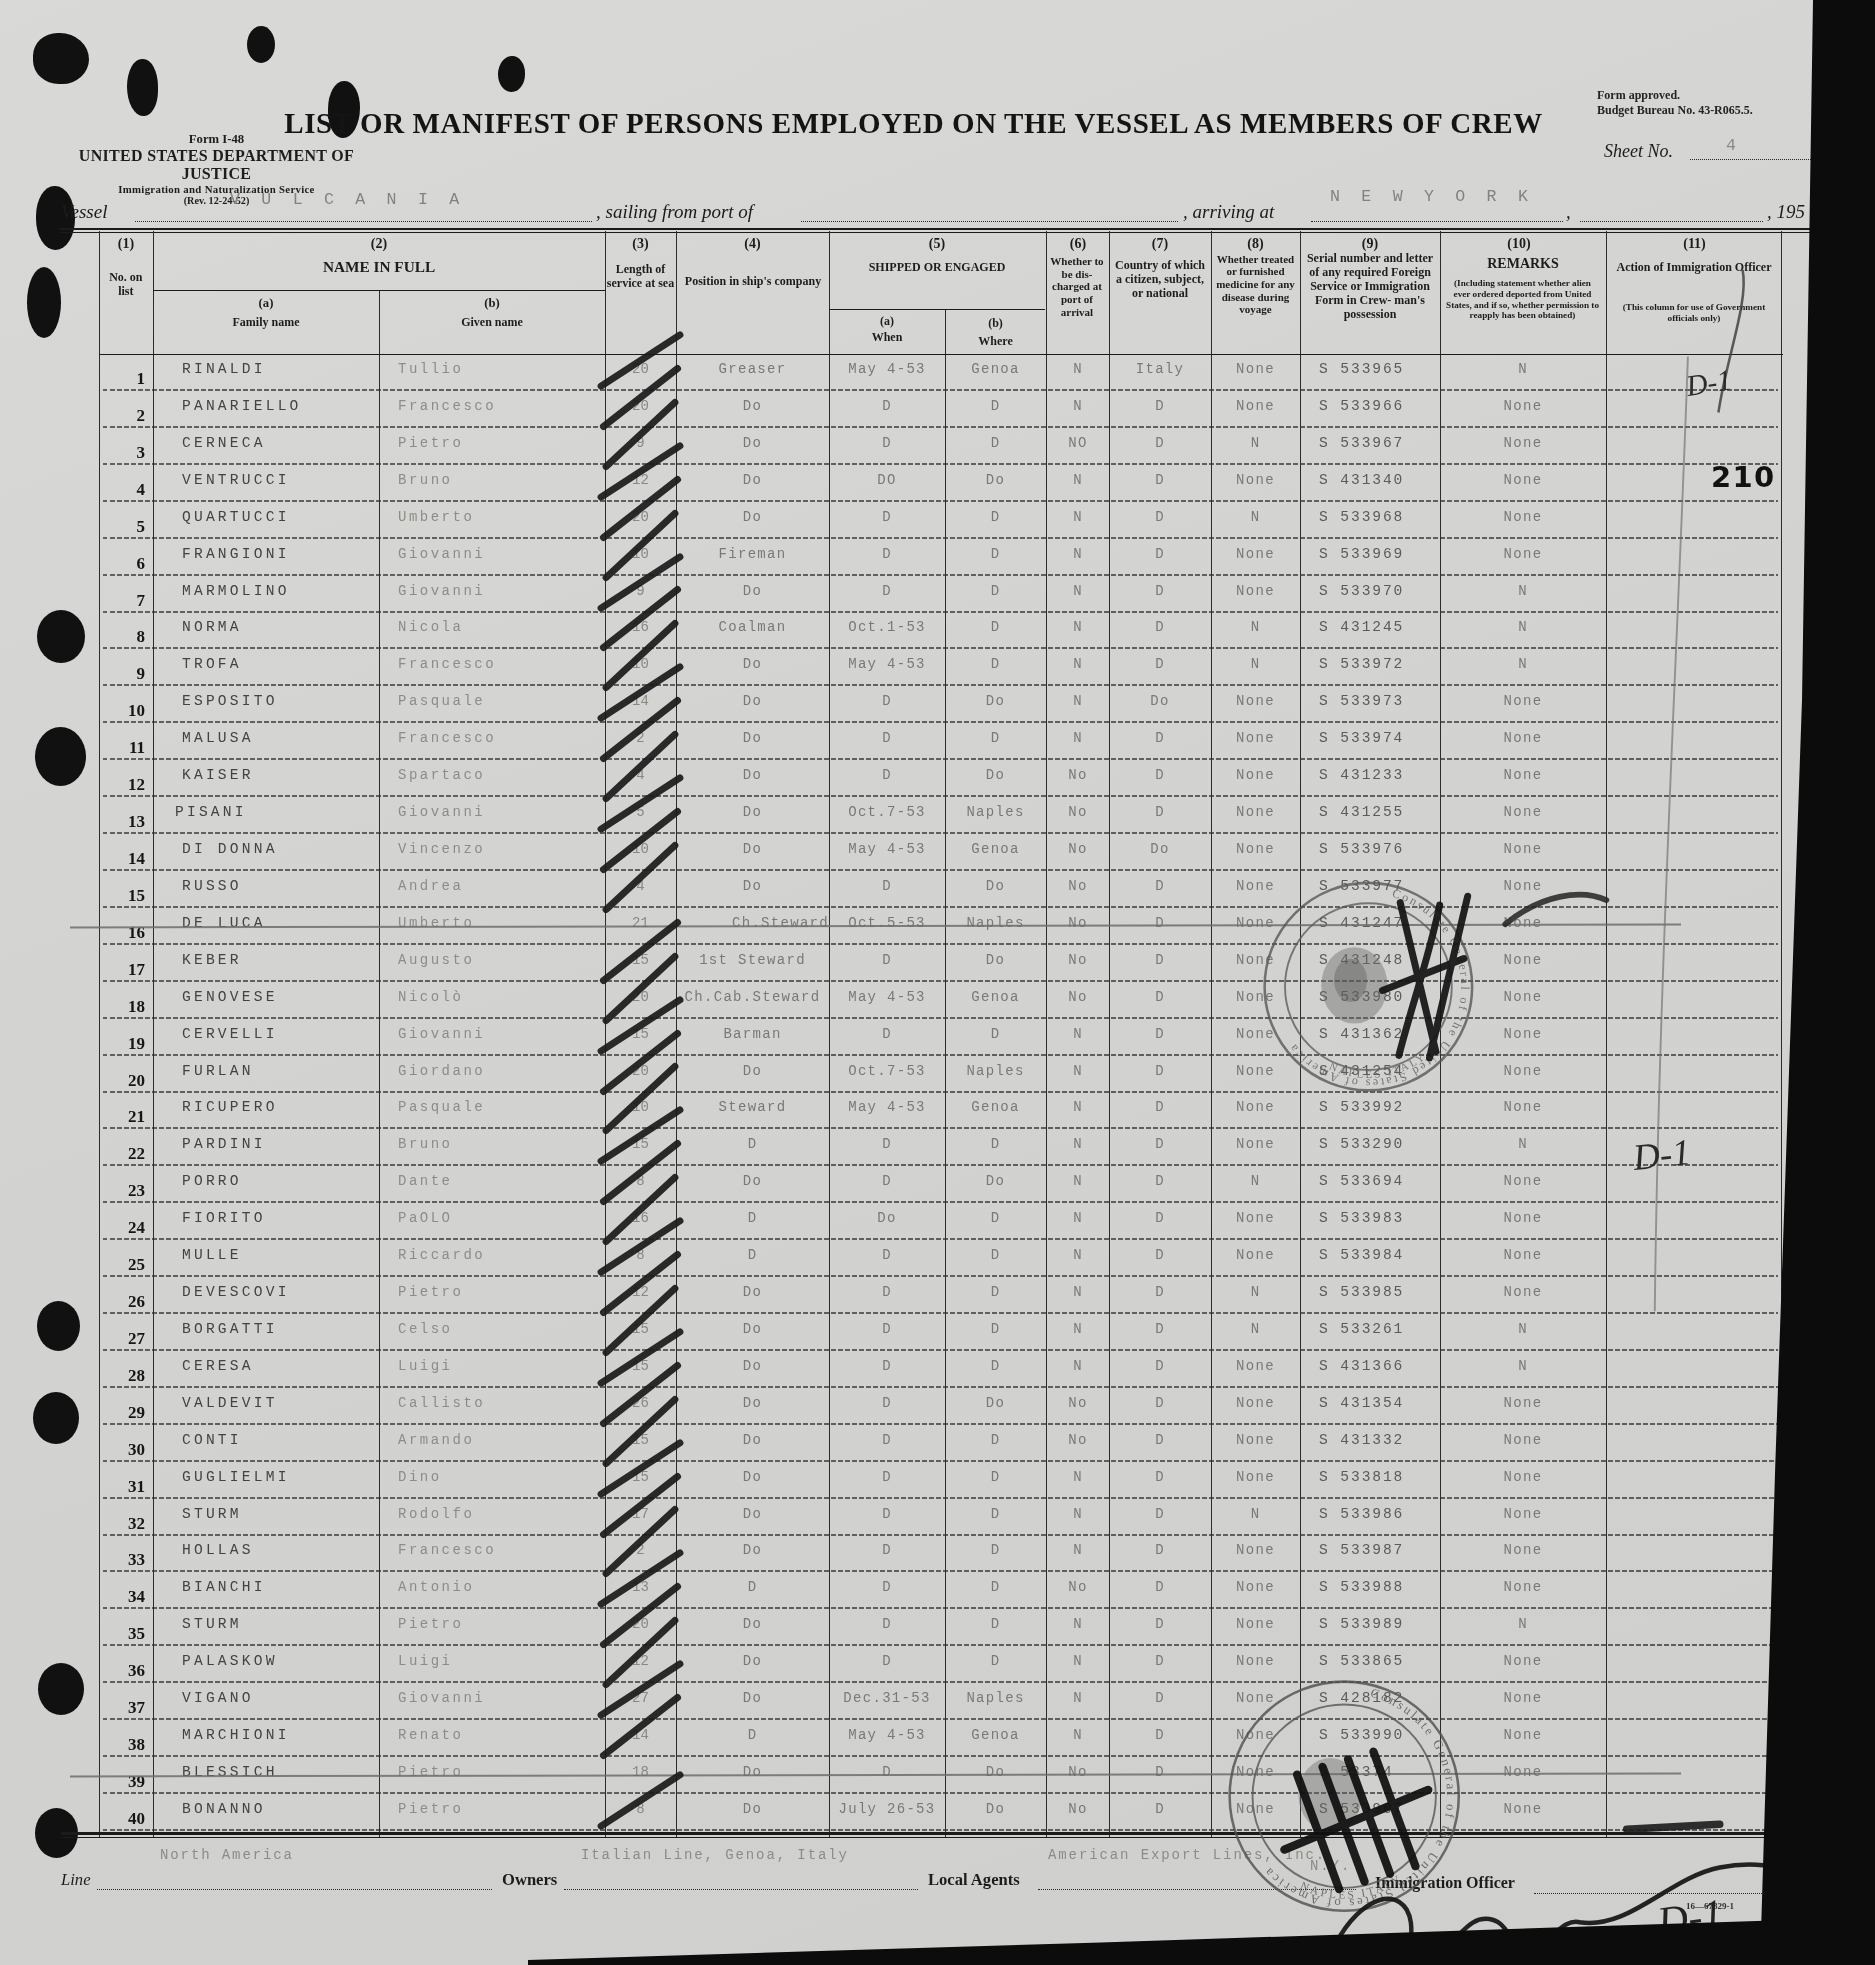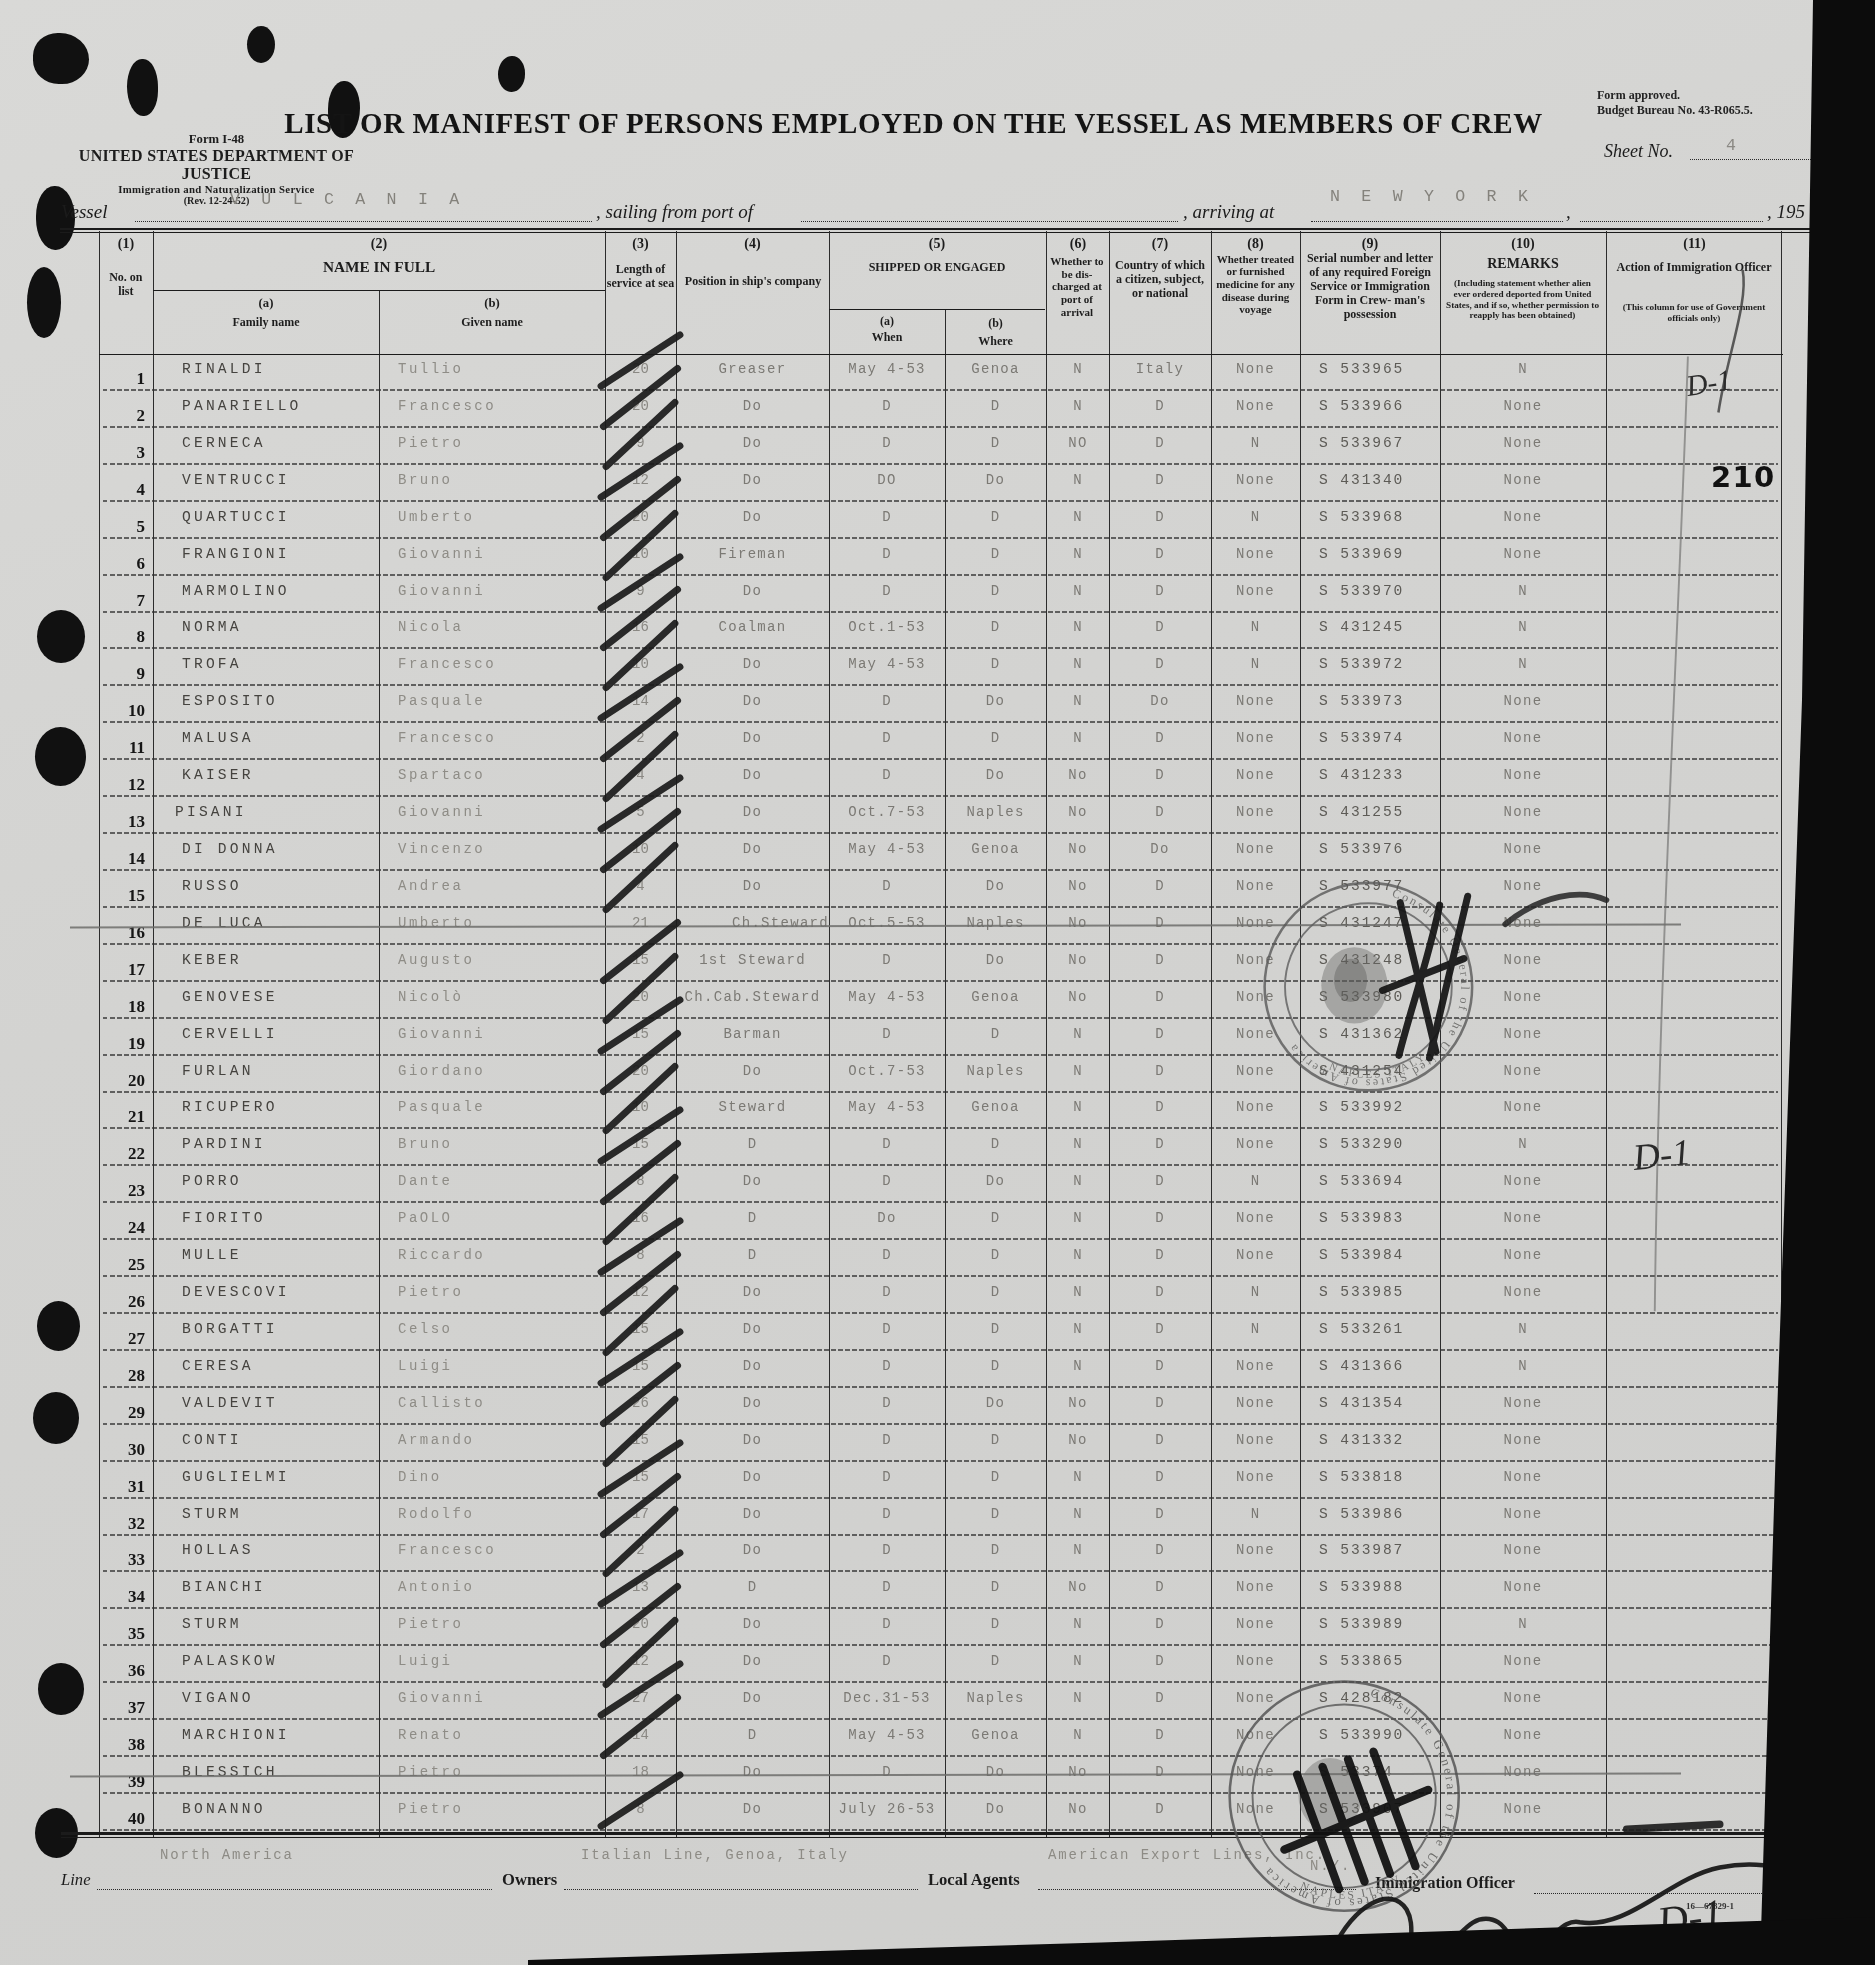--- a/index.html
+++ b/index.html
@@ -150,21 +150,21 @@
     <div class="th thnum" style="left:846px;top:85px;width:101px;font-size:12px;">(b)</div>
     <div class="th thlab" style="left:846px;top:103px;width:101px;">Where</div>
     <div class="th thnum" style="left:947px;top:5.1px;width:64px;">(6)</div>
     <div class="th thlab" style="left:947px;top:24px;width:62px;font-size:11px;line-height:12.7px;">Whether to be dis- charged at port of arrival</div>
     <div class="th thnum" style="left:1010px;top:5.1px;width:102px;">(7)</div>
     <div class="th thlab" style="left:1015px;top:27px;width:92px;">Country of which a citizen, subject, or national</div>
     <div class="th thnum" style="left:1112px;top:5.1px;width:89px;">(8)</div>
     <div class="th thlab" style="left:1114px;top:21.6px;width:85px;font-size:11px;line-height:12.7px;">Whether treated or furnished medicine for any disease during voyage</div>
     <div class="th thnum" style="left:1201px;top:5.1px;width:140px;">(9)</div>
     <div class="th thlab" style="left:1205px;top:20.4px;width:132px;">Serial number and letter of any required Foreign Service or Immigration Form in Crew- man's possession</div>
-    <div class="th thnum" style="left:1341px;top:5.1px;width:166px;">(10)</div>
+    <div class="th thnum" style="left:1293px;top:5.1px;width:166px;padding-left:44px;">(10)</div>
     <div class="th thlab" style="left:1341px;top:25.5px;width:166px;font-size:14px;">REMARKS</div>
     <div class="th thsm" style="left:1346px;top:47px;width:155px;">(Including statement whether alien ever ordered deported from United States, and if so, whether permission to reapply has been obtained)</div>
     <div class="th thnum" style="left:1507px;top:5.1px;width:177px;">(11)</div>
     <div class="th thlab" style="left:1513px;top:29px;width:164px;">Action of Immigration Officer</div>
     <div class="th thsm" style="left:1518px;top:71px;width:154px;">(This column for use of Government officials only)</div>
 
     <div class="hrule" style="left:0;top:123px;width:1684px;height:1.3px;"></div>
 
     <div id="rows">
         <div class="mrow" style="top: 0px;">

